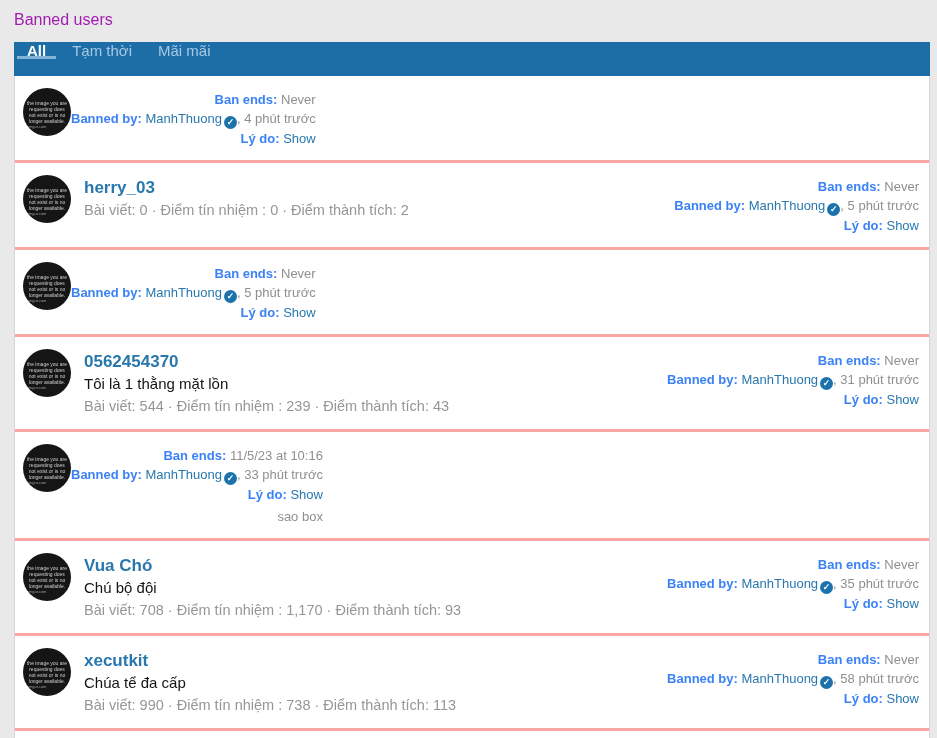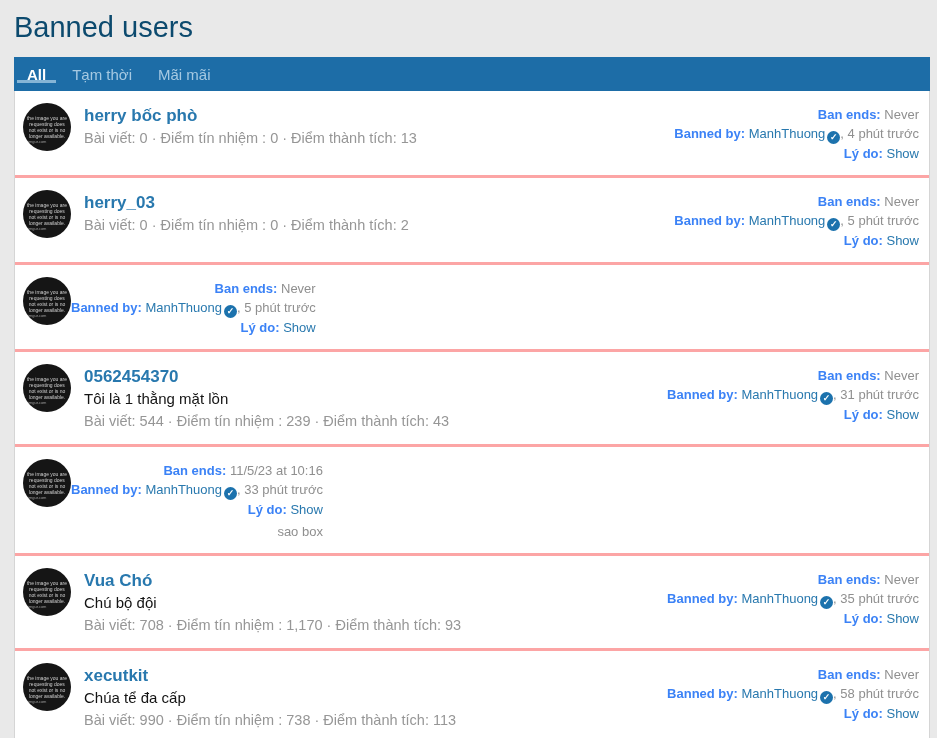--- a/index.html
+++ b/index.html
@@ -3,31 +3,31 @@
 <meta charset="utf-8">
 <style>
   * { margin:0; padding:0; box-sizing:border-box; }
   html,body { width:937px; height:738px; overflow:hidden; }
   body {
     background:#e9e9e9;
     font-family:"Liberation Sans", sans-serif;
     -webkit-font-smoothing:antialiased;
   }
   .page-title {
-    font-size:29px;
-    color:#0c4a6e;
+    font-size:16px;
+    color:#a21caf;
     padding:11px 14px 13px 14px;
     font-weight:normal;
   }
   .tab-bar {
     margin:0 7px 0 14px;
     background:#1d6da7;
     height:34px;
     display:flex;
-    align-items:center;
+    align-items:flex-start;
   }
   .tab {
     position:relative;
     display:flex;
     align-items:center;
     padding:0 13px;
     font-size:15px;
     color:#a5c9e2;
     cursor:pointer;
     text-decoration:none;
@@ -118,25 +118,20 @@
     <a href="#" class="tab">Tạm thời</a>
     <a href="#" class="tab">Mãi mãi</a>
   </nav>
 
 <div class="content">
   <div class="row">
     <div class="avatar">
       <span>the image you are requesting does not exist or is no longer available.</span>
       <span class="avatar-domain">imgur.com</span>
     </div>
-    <div class="user-col">
-      <a class="username" href="#">herry bốc phò</a>
-      
-      <div class="stats">Bài viết: 0 · Điểm tín nhiệm : 0 · Điểm thành tích: 13</div>
-    </div>
     <div class="ban-col">
       <div>
         <span class="lbl">Ban ends: </span>
         <span class="muted">Never</span>
       </div>
       <div>
         <span class="lbl">Banned by: </span>
         <a class="lnk" href="#">ManhThuong</a><span class="badge">✓</span><span class="muted">, 4 phút trước</span>
       </div>
       <div>

